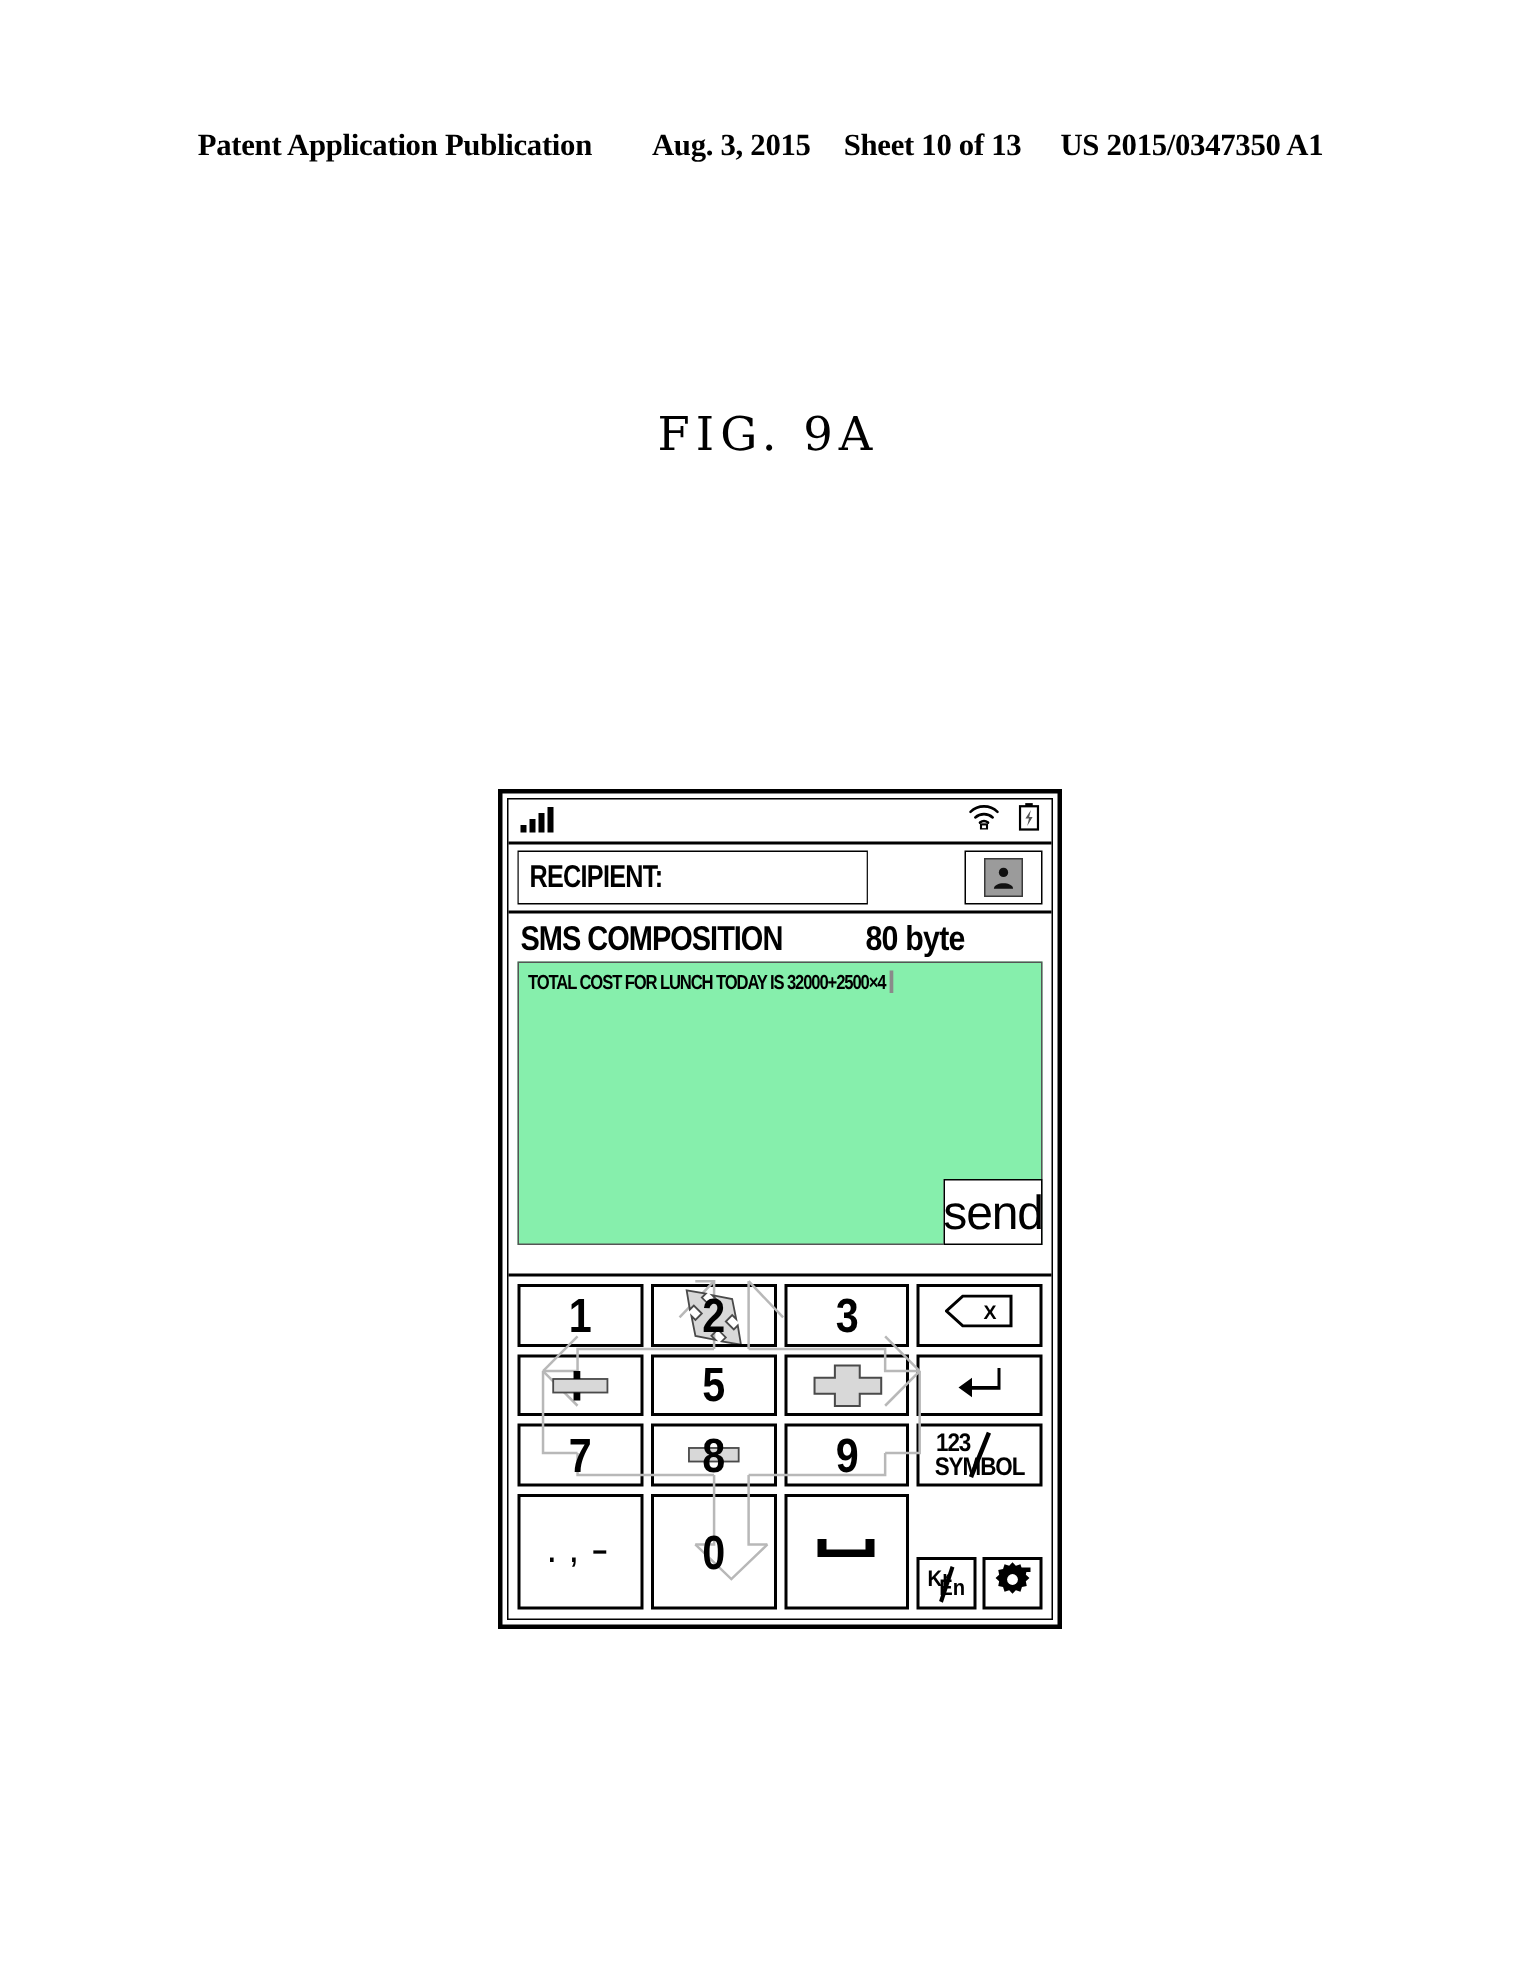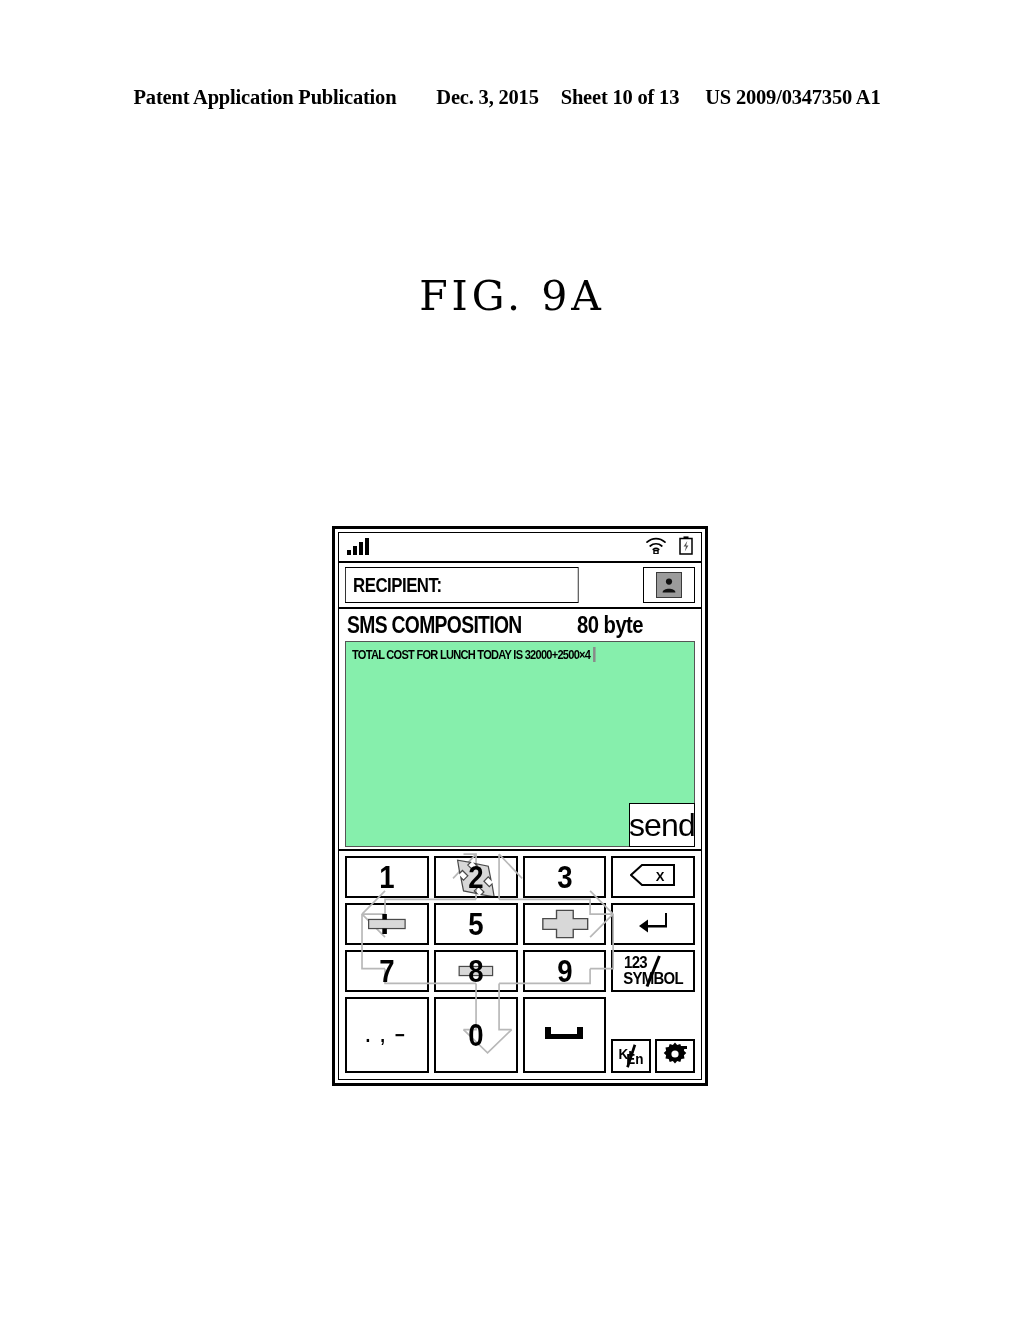--- a/index.html
+++ b/index.html
@@ -33,21 +33,21 @@
   .gap-lg { width: 40px; }
   .gap-md { width: 26px; }
   .gap-sm { width: 22px; }
 
   
   .fig-title {
     position: absolute;
     top: 272px; left: 0; right: 0;
     text-align: center;
     font-family: "DejaVu Serif", serif;
-    font-size: 41px;
+    font-size: 31px;
     letter-spacing: 4px;
     color: #000;
   }
 
   
   #phone {
     position: absolute;
     left: 332px; top: 526px;
     width: 376px; height: 560px;
     border: 3px solid #000;
@@ -115,21 +115,21 @@
     background: #9b9b9b;
     border: 1px solid #3a3a3a;
     display: flex; align-items: center; justify-content: center;
   }
 
   
   .compose-wrap {
     flex: 1;
     display: flex;
     flex-direction: column;
-    padding: 2px 6px 2px 6px;
+    padding: 2px 6px 19px 6px;
     border-bottom: 2px solid #000;
     min-height: 0;
   }
   .compose-head {
     display: flex;
     align-items: baseline;
     font-family: "Liberation Sans", sans-serif;
     font-weight: bold;
     color: #000;
     padding: 1px 0 2px 2px;
@@ -282,25 +282,25 @@
   }
 </style>
 </head>
 <body>
 
 <div id="page">
 
   <div class="pub-header">
     <span class="seg">Patent Application Publication</span>
     <span class="gap-lg"></span>
-    <span class="seg">Dec. 3, 2015</span>
+    <span class="seg">Aug. 3, 2015</span>
     <span class="gap-sm"></span>
     <span class="seg">Sheet 10 of 13</span>
     <span class="gap-md"></span>
-    <span class="seg">US 2009/0347350 A1</span>
+    <span class="seg">US 2015/0347350 A1</span>
   </div>
 
   <div class="fig-title">FIG. 9A</div>
 
   <div id="phone">
     <div class="phone-inner">
 
       <div class="status-bar">
         <span class="sig-bars">
           <i></i>

